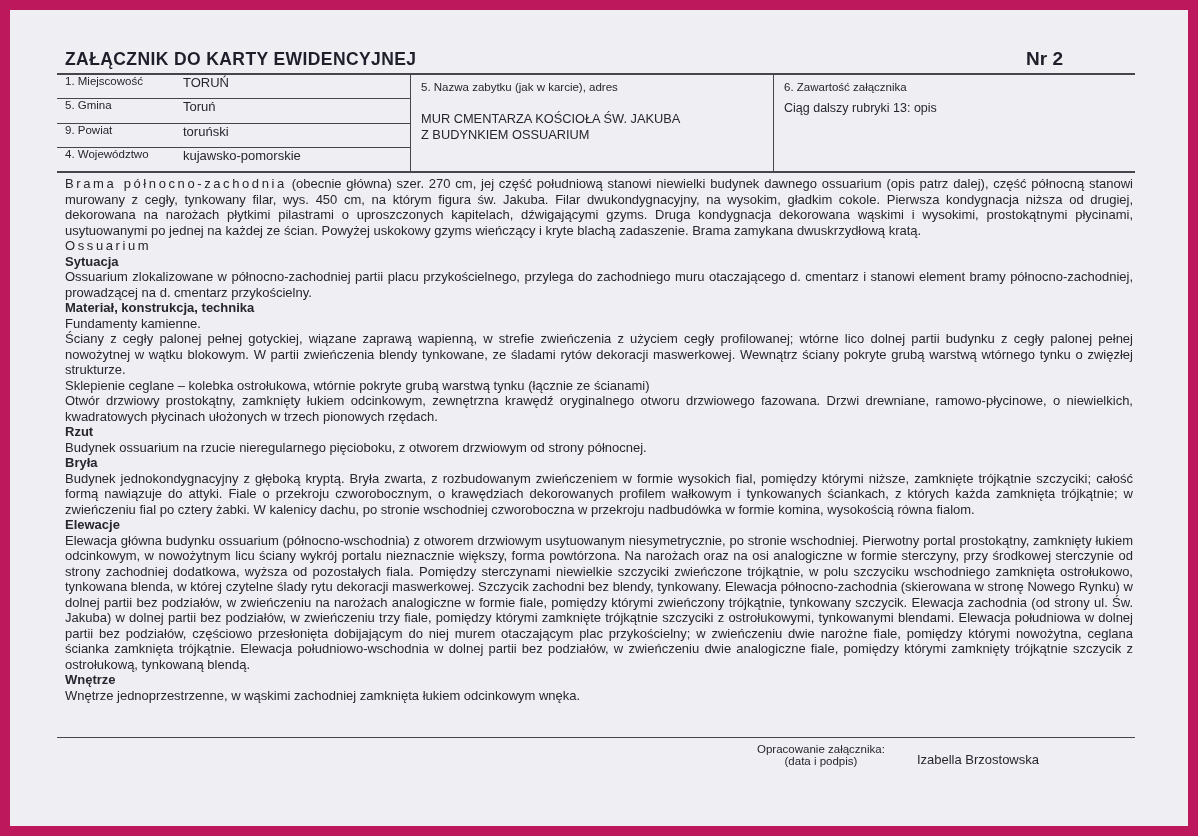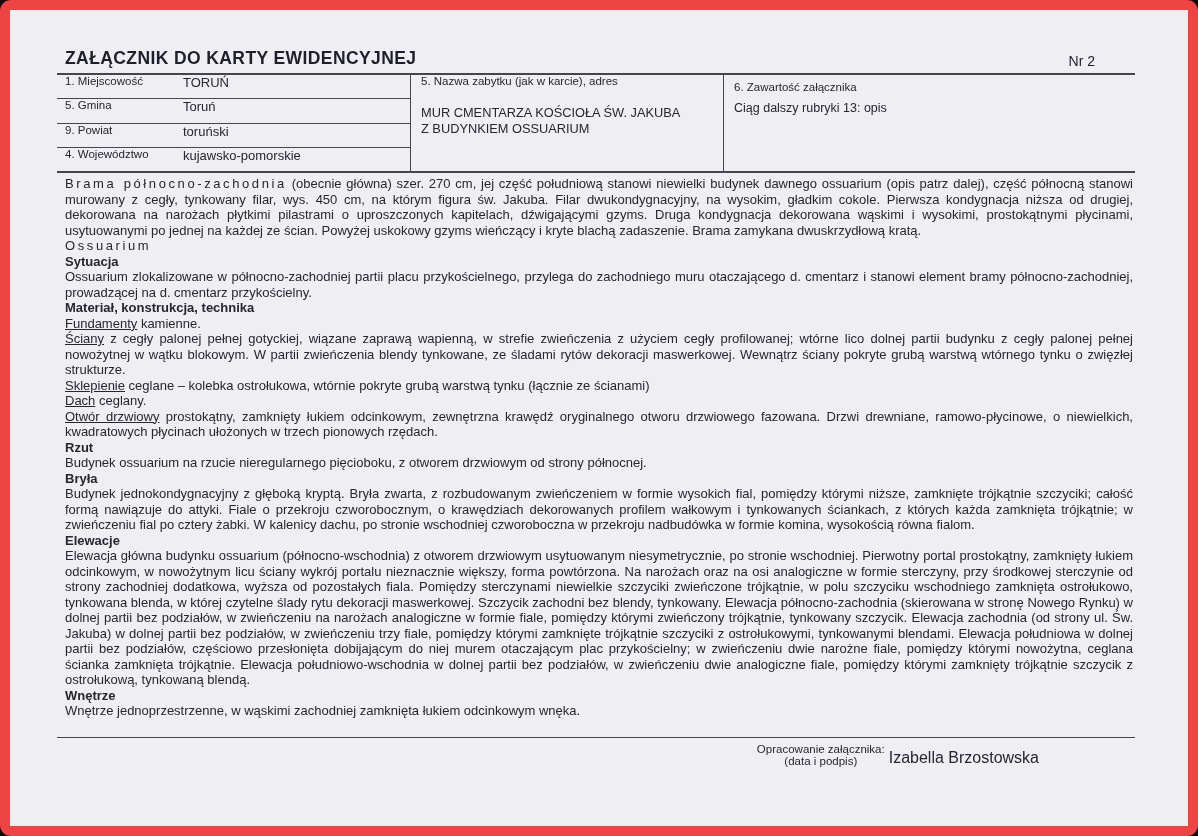--- a/index.html
+++ b/index.html
@@ -5,95 +5,94 @@
   html,body{margin:0;padding:0;}
   body{
     width:1198px;height:836px;
     font-family:"Liberation Sans", sans-serif;
     background:#0e0e0e;
     position:relative;
     overflow:hidden;
   }
   .frame{
     position:absolute;inset:0;
-    background:#ef4444;
-    border-radius:11px;
+    background:#be185d;
   }
   .page{
     position:absolute;
     left:10px;top:10px;right:10px;bottom:10px;
     background:#efeef3;
     color:#26262f;
   }
   
   .header-row{
     position:absolute;left:55px;right:53px;top:38px;
     display:flex;justify-content:space-between;align-items:flex-end;
   }
   .doc-title{
     font-size:17.5px;font-weight:bold;letter-spacing:0.4px;color:#1f1f2b;
   }
   .doc-number{
-    font-size:14px;font-weight:normal;margin-right:40px;color:#1f1f2b;
+    font-size:19px;font-weight:bold;margin-right:72px;color:#1f1f2b;
   }
   .rule{background:#45454d;position:absolute;}
   .top-rule{left:47px;right:53px;top:63px;height:2px;}
   .bottom-rule{left:47px;right:53px;top:161px;height:2px;}
   
   .info-table{
     position:absolute;left:47px;right:53px;top:65px;height:96px;
     display:flex;align-items:stretch;
   }
   .col-left{width:353px;display:flex;flex-direction:column;}
   .field-row{
     flex:1;display:flex;align-items:flex-start;
     border-bottom:1.5px solid #45454d;
     padding-left:8px;
   }
   .field-row:last-child{border-bottom:none;}
   .field-label{font-size:11.5px;width:118px;flex:none;}
   .field-value{font-size:13px;}
   .col-mid{
-    width:314px;
+    width:364px;
     border-left:1.5px solid #45454d;
     border-right:1.5px solid #45454d;
-    padding:0 10px 0 10px;
+    padding:6px 10px 0 10px;
     box-sizing:border-box;
   }
   .col-right{flex:1;padding:6px 10px 0 10px;}
   .cell-label{font-size:11.5px;margin-bottom:4px;}
   .monument-value{font-size:12.8px;margin-top:18px;line-height:1.25;}
   .attachment-value{font-size:12.5px;margin-top:8px;}
   
   .body-text{
     position:absolute;left:55px;right:55px;top:166px;
     font-size:13px;line-height:15.5px;
     text-align:justify;
     color:#26262f;
   }
   .blk{margin:0;padding:0;}
   .h{font-weight:bold;text-align:left;}
   .sp{letter-spacing:2.6px;text-align:left;}
   .lead-sp{letter-spacing:2.6px;}
-  .u{text-decoration:underline;}
+  .u{}
   
   .footer{
     position:absolute;left:47px;right:53px;top:727px;
     border-top:1.5px solid #45454d;
   }
   .footer-inner{
     display:flex;justify-content:flex-end;align-items:flex-end;
     padding-top:5px;
   }
   .prepared-col{
     display:flex;flex-direction:column;align-items:center;
   }
   .prepared-label{font-size:11.5px;}
   .signature-hint{font-size:11.5px;}
-  .author-name{font-size:16px;margin-left:4px;margin-right:96px;}
+  .author-name{font-size:13px;margin-left:32px;margin-right:96px;}
 </style>
 </head>
 <body>
 
 <div class="frame">
   <div class="page">
 
     <div class="header-row">
       <span class="doc-title">ZAŁĄCZNIK DO KARTY EWIDENCYJNEJ</span>
       <span class="doc-number">Nr 2</span>
@@ -135,21 +134,20 @@
 
     <div class="body-text">
       <p class="blk"><span class="lead-sp">Brama północno-zachodnia</span><span> (obecnie główna) szer. 270 cm, jej część południową stanowi niewielki budynek dawnego ossuarium (opis patrz dalej), część północną stanowi murowany z cegły, tynkowany filar, wys. 450 cm, na którym figura św. Jakuba. Filar dwukondygnacyjny, na wysokim, gładkim cokole. Pierwsza kondygnacja niższa od drugiej, dekorowana na narożach płytkimi pilastrami o uproszczonych kapitelach, dźwigającymi gzyms. Druga kondygnacja dekorowana wąskimi i wysokimi, prostokątnymi płycinami, usytuowanymi po jednej na każdej ze ścian. Powyżej uskokowy gzyms wieńczący i kryte blachą zadaszenie. Brama zamykana dwuskrzydłową kratą.</span></p>
       <p class="blk sp">Ossuarium</p>
       <p class="blk h">Sytuacja</p>
       <p class="blk">Ossuarium zlokalizowane w północno-zachodniej partii placu przykościelnego, przylega do zachodniego muru otaczającego d. cmentarz i stanowi element bramy północno-zachodniej, prowadzącej na d. cmentarz przykościelny.</p>
       <p class="blk h">Materiał, konstrukcja, technika</p>
       <p class="blk"><span class="u">Fundamenty</span><span> kamienne.</span></p>
       <p class="blk"><span class="u">Ściany</span><span> z cegły palonej pełnej gotyckiej, wiązane zaprawą wapienną, w strefie zwieńczenia z użyciem cegły profilowanej; wtórne lico dolnej partii budynku z cegły palonej pełnej nowożytnej w wątku blokowym. W partii zwieńczenia blendy tynkowane, ze śladami rytów dekoracji maswerkowej. Wewnątrz ściany pokryte grubą warstwą wtórnego tynku o zwięzłej strukturze.</span></p>
       <p class="blk"><span class="u">Sklepienie</span><span> ceglane – kolebka ostrołukowa, wtórnie pokryte grubą warstwą tynku (łącznie ze ścianami)</span></p>
-      <p class="blk"><span class="u">Dach</span><span> ceglany.</span></p>
       <p class="blk"><span class="u">Otwór drzwiowy</span><span> prostokątny, zamknięty łukiem odcinkowym, zewnętrzna krawędź oryginalnego otworu drzwiowego fazowana. Drzwi drewniane, ramowo-płycinowe, o niewielkich, kwadratowych płycinach ułożonych w trzech pionowych rzędach.</span></p>
       <p class="blk h">Rzut</p>
       <p class="blk">Budynek ossuarium na rzucie nieregularnego pięcioboku, z otworem drzwiowym od strony północnej.</p>
       <p class="blk h">Bryła</p>
       <p class="blk">Budynek jednokondygnacyjny z głęboką kryptą. Bryła zwarta, z rozbudowanym zwieńczeniem w formie wysokich fial, pomiędzy którymi niższe, zamknięte trójkątnie szczyciki; całość formą nawiązuje do attyki. Fiale o przekroju czworobocznym, o krawędziach dekorowanych profilem wałkowym i tynkowanych ściankach, z których każda zamknięta trójkątnie; w zwieńczeniu fial po cztery żabki. W kalenicy dachu, po stronie wschodniej czworoboczna w przekroju nadbudówka w formie komina, wysokością równa fialom.</p>
       <p class="blk h">Elewacje</p>
       <p class="blk">Elewacja główna budynku ossuarium (północno-wschodnia) z otworem drzwiowym usytuowanym niesymetrycznie, po stronie wschodniej. Pierwotny portal prostokątny, zamknięty łukiem odcinkowym, w nowożytnym licu ściany wykrój portalu nieznacznie większy, forma powtórzona. Na narożach oraz na osi analogiczne w formie sterczyny, przy środkowej sterczynie od strony zachodniej dodatkowa, wyższa od pozostałych fiala. Pomiędzy sterczynami niewielkie szczyciki zwieńczone trójkątnie, w polu szczyciku wschodniego zamknięta ostrołukowo, tynkowana blenda, w której czytelne ślady rytu dekoracji maswerkowej. Szczycik zachodni bez blendy, tynkowany. Elewacja północno-zachodnia (skierowana w stronę Nowego Rynku) w dolnej partii bez podziałów, w zwieńczeniu na narożach analogiczne w formie fiale, pomiędzy którymi zwieńczony trójkątnie, tynkowany szczycik. Elewacja zachodnia (od strony ul. Św. Jakuba) w dolnej partii bez podziałów, w zwieńczeniu trzy fiale, pomiędzy którymi zamknięte trójkątnie szczyciki z ostrołukowymi, tynkowanymi blendami. Elewacja południowa w dolnej partii bez podziałów, częściowo przesłonięta dobijającym do niej murem otaczającym plac przykościelny; w zwieńczeniu dwie narożne fiale, pomiędzy którymi nowożytna, ceglana ścianka zamknięta trójkątnie. Elewacja południowo-wschodnia w dolnej partii bez podziałów, w zwieńczeniu dwie analogiczne fiale, pomiędzy którymi zamknięty trójkątnie szczycik z ostrołukową, tynkowaną blendą.</p>
       <p class="blk h">Wnętrze</p>
       <p class="blk">Wnętrze jednoprzestrzenne, w wąskimi zachodniej zamknięta łukiem odcinkowym wnęka.</p>
     </div>

